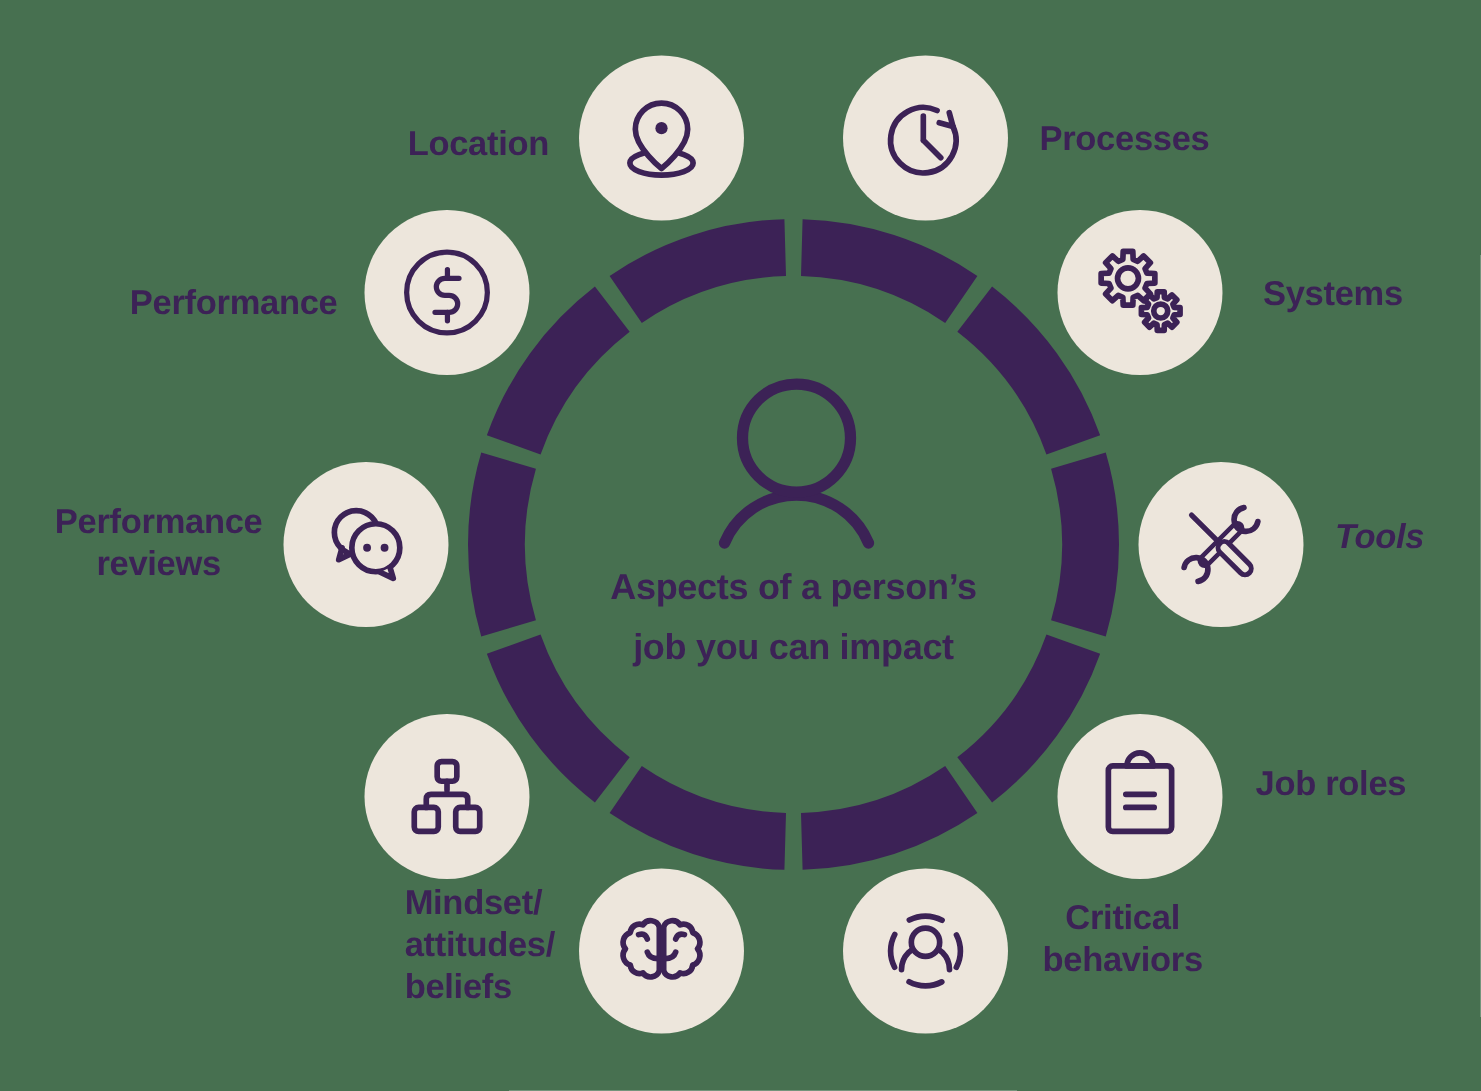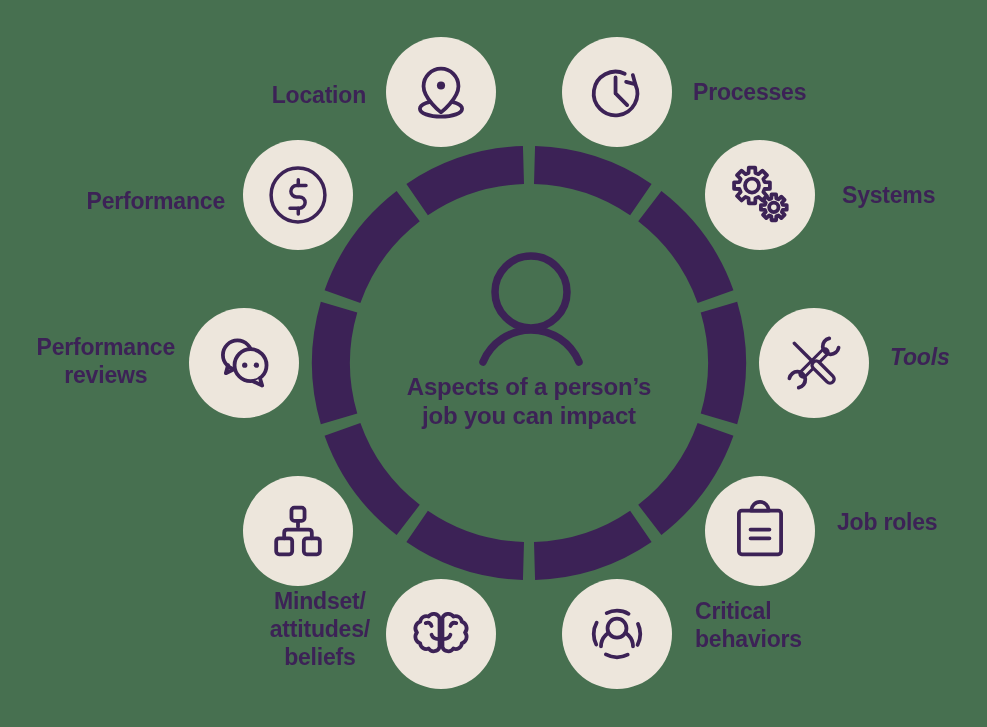--- a/index.html
+++ b/index.html
@@ -8,40 +8,40 @@
     width:987px;height:727px;
     background:var(--bg);
     overflow:hidden;
     font-family:"Liberation Sans", sans-serif;
     color:var(--primary);
   }
   .ring-svg{position:absolute;left:303px;top:137px;overflow:visible;}
   .center-title{
     position:absolute;left:529px;top:372px;transform:translateX(-50%);
     text-align:center;white-space:pre-line;
-    font-size:24px;font-weight:700;line-height:29px;letter-spacing:-0.2px;
+    font-size:24px;font-weight:700;line-height:40px;letter-spacing:-0.2px;
   }
   .node-circle{
     position:absolute;width:110px;height:110px;border-radius:50%;
     background:var(--node);
     display:flex;align-items:center;justify-content:center;
   }
   .node-circle svg{display:block;}
   .node-label{
     position:absolute;white-space:pre-line;
-    font-size:23px;font-weight:700;line-height:28px;letter-spacing:-0.2px;
+    font-size:23px;font-weight:700;line-height:28px;letter-spacing:-0.2px;text-align:center;
   }
   
   .l0{right:621px;top:81px;text-align:right;}
   .l1{left:693px;top:78px;}
   .l2{left:842px;top:181px;}
   .l3{left:890px;top:343px;font-style:italic;}
   .l4{left:837px;top:508px;}
   .l5{left:695px;top:597px;}
-  .l6{right:617px;top:587px;text-align:center;}
+  .l6{right:617px;top:587px;text-align:left;}
   .l7{right:757px;top:491px;text-align:right;}
   .l8{right:812px;top:333px;text-align:center;}
   .l9{right:762px;top:187px;text-align:right;}
   .icon{stroke:currentColor;fill:none;stroke-width:2.6;stroke-linecap:round;stroke-linejoin:round;}
 </style>
 </head>
 <body>
 
 <div class="stage">
 

